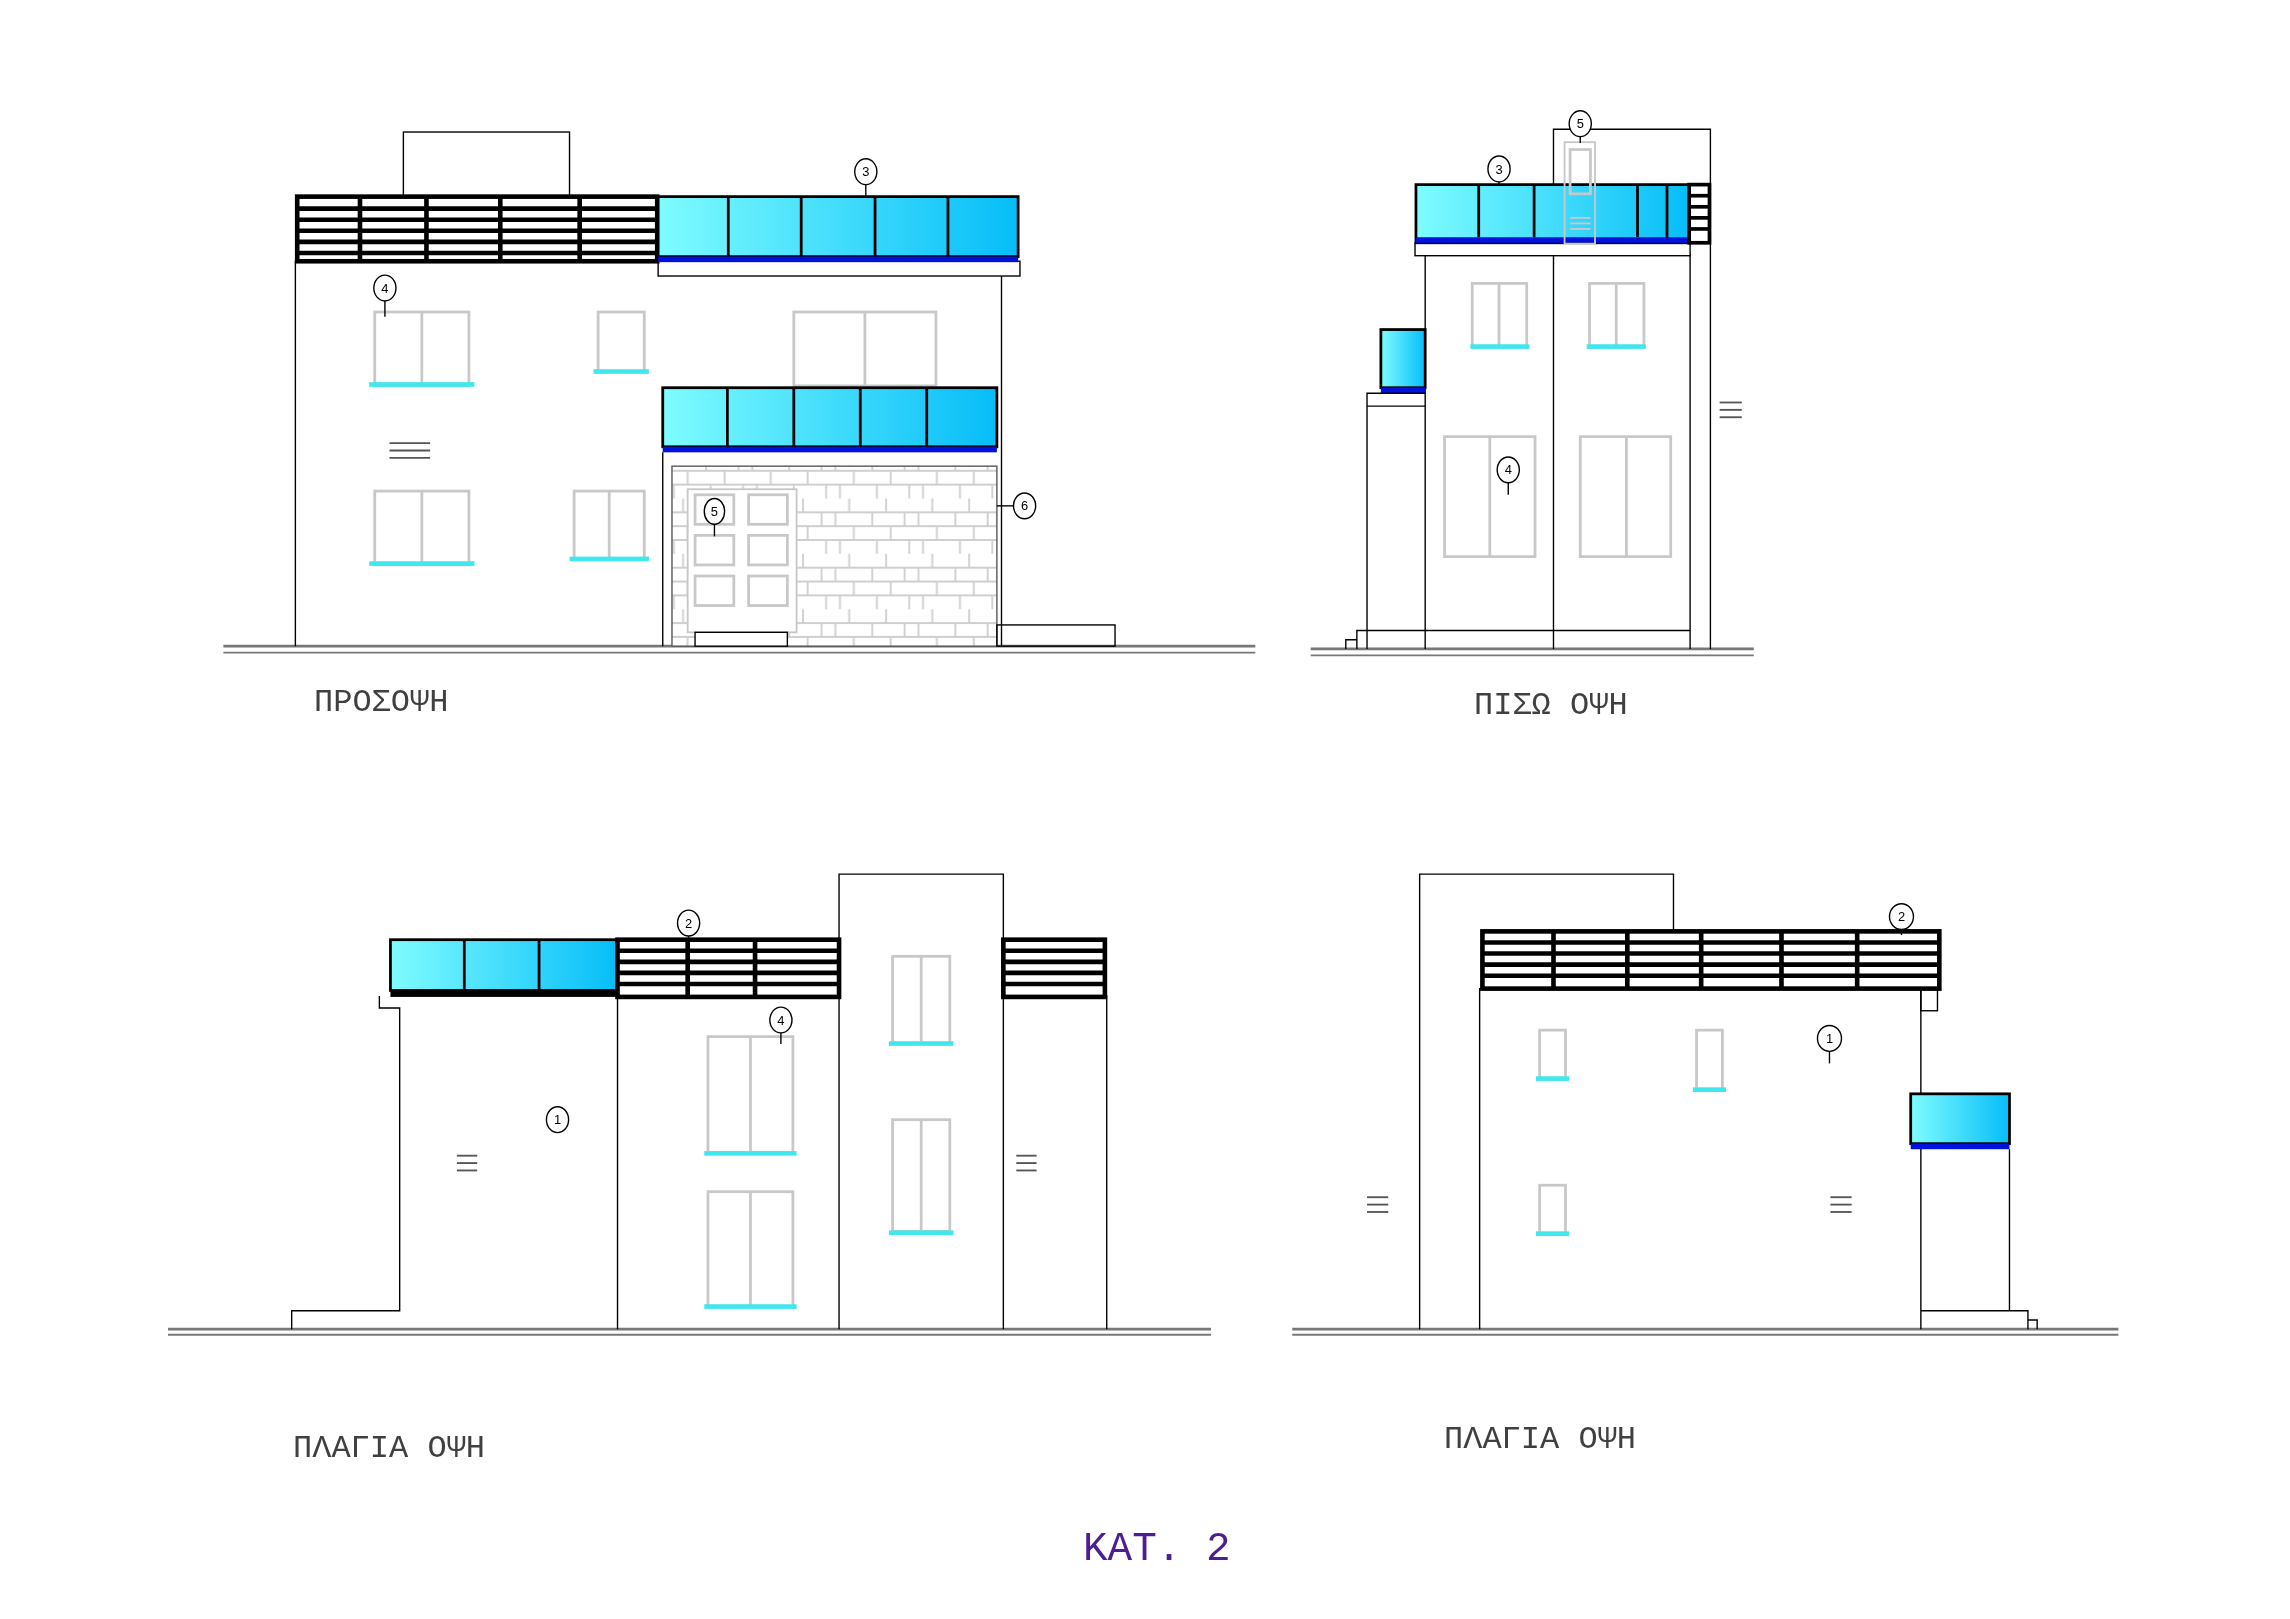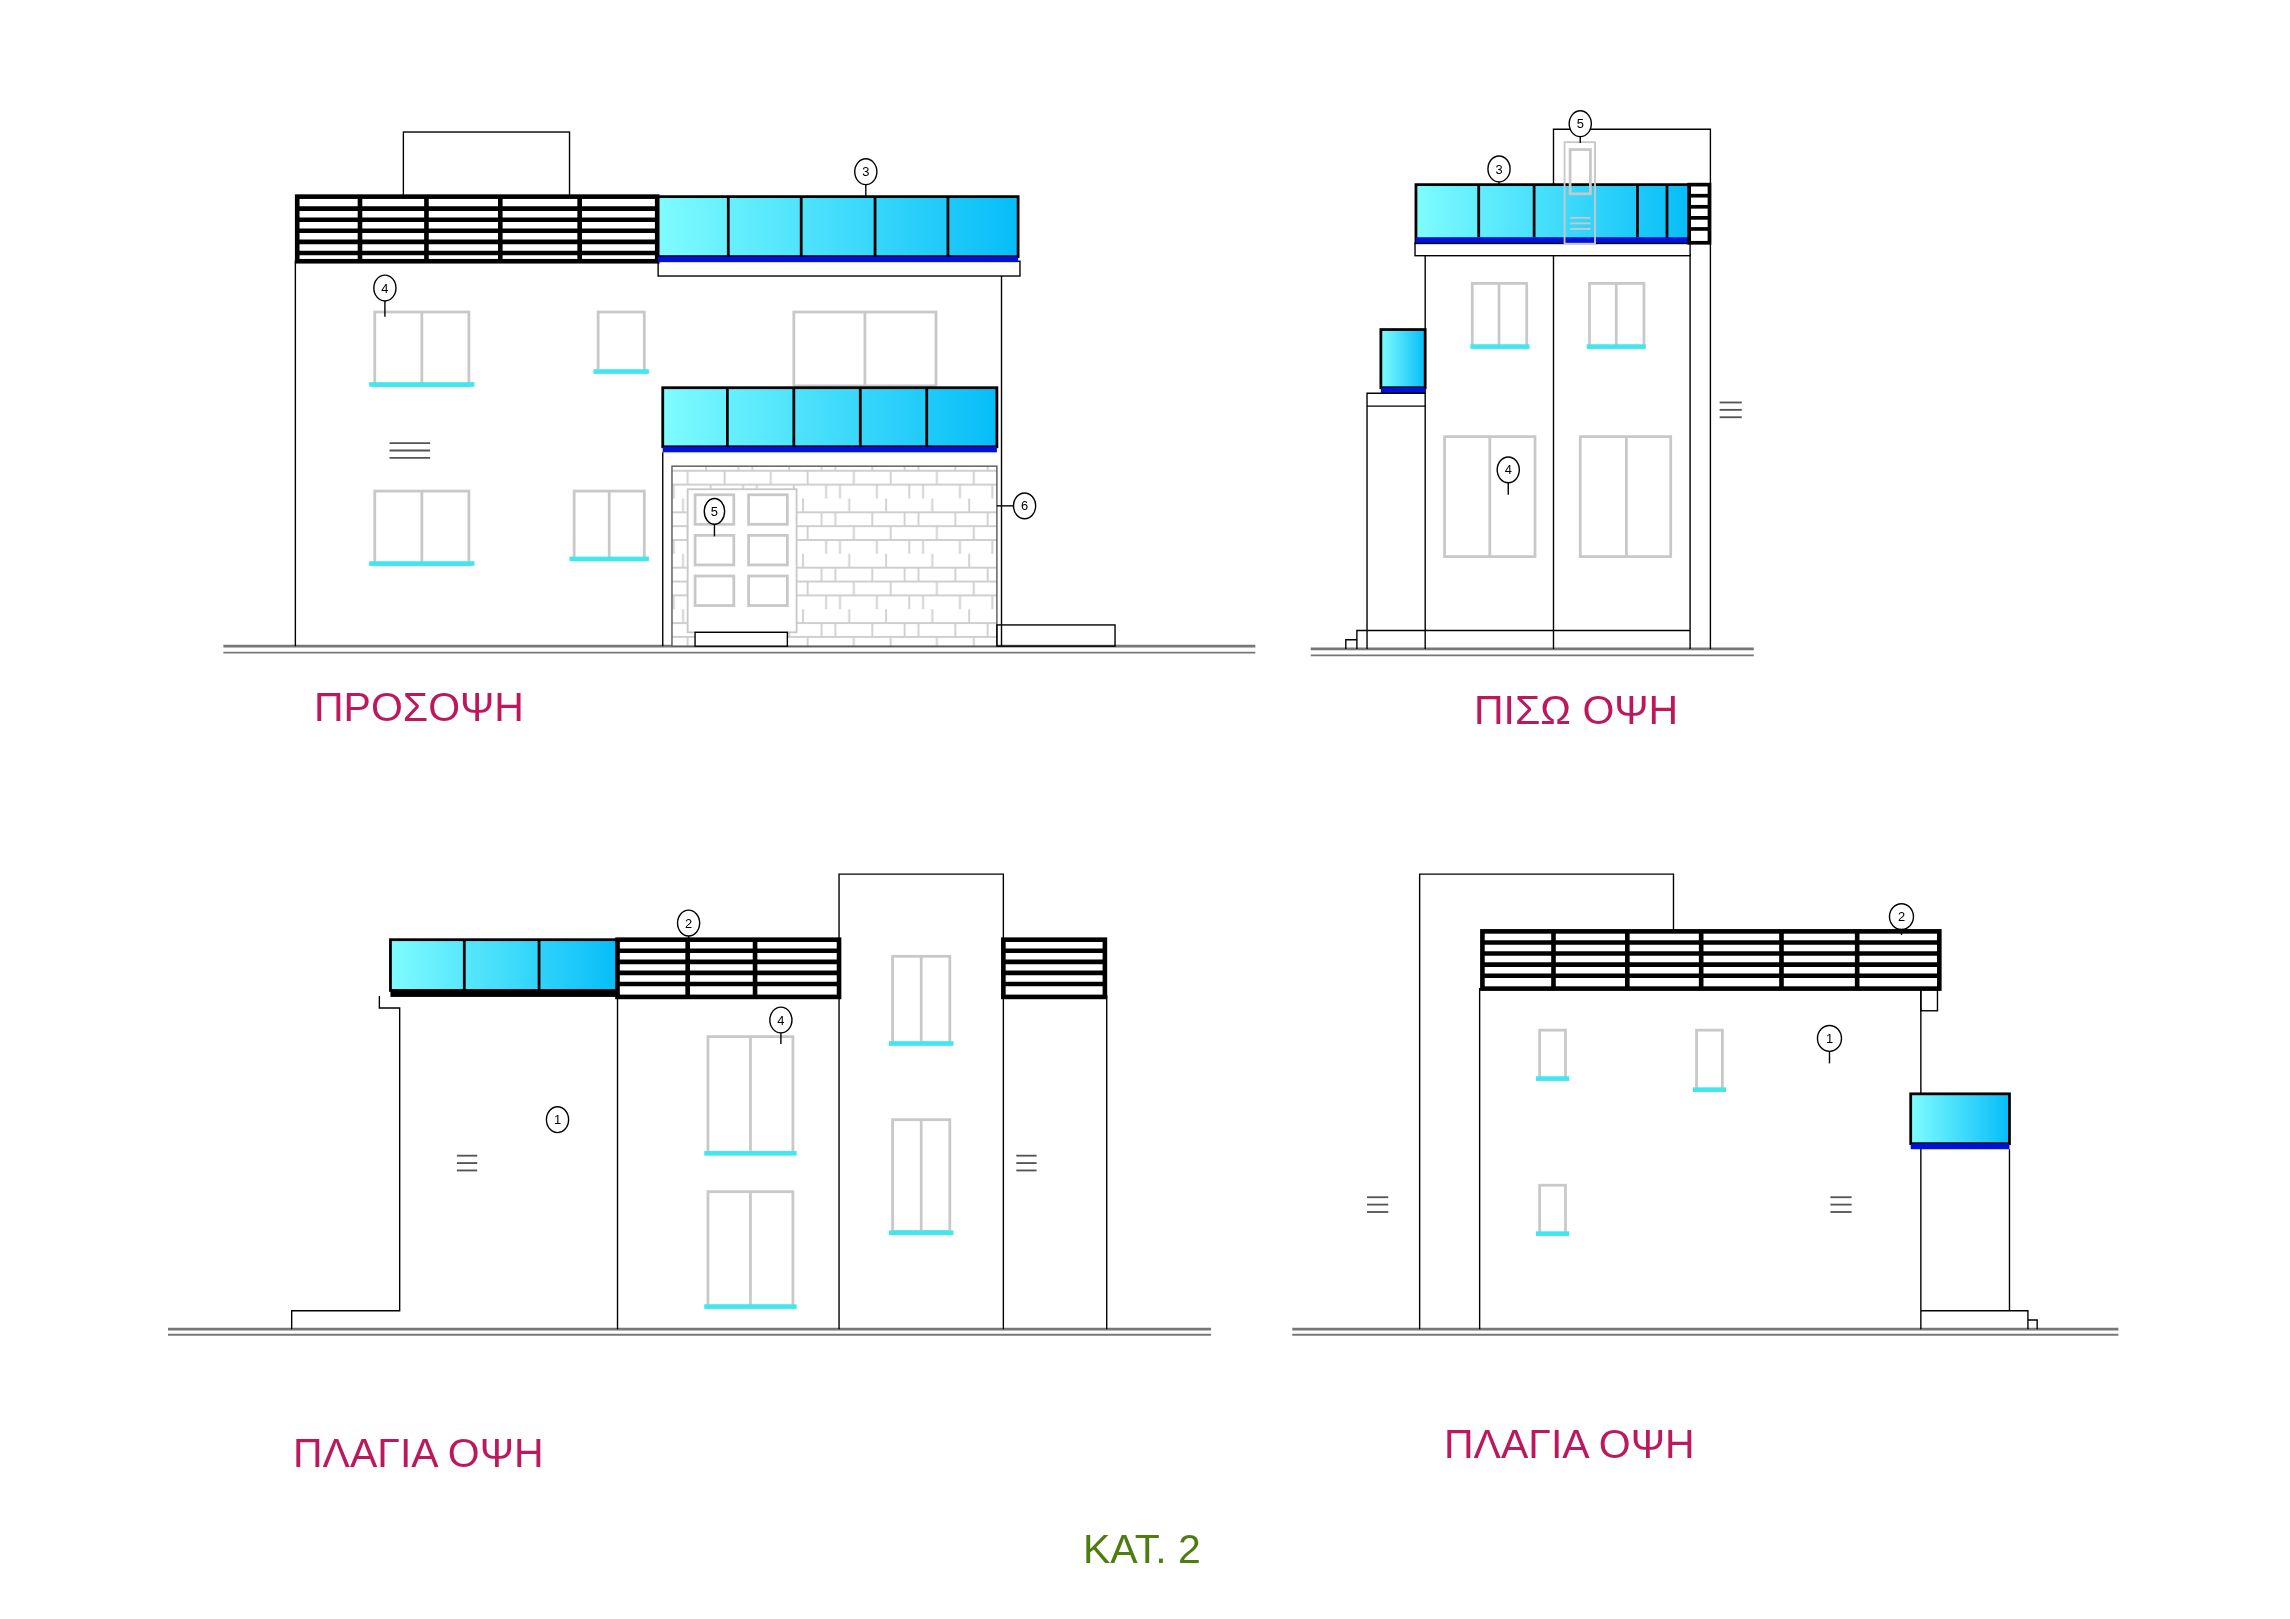--- a/index.html
+++ b/index.html
@@ -1,19 +1,19 @@
 <!DOCTYPE html>
 <html style="font-size:14.8px"><head>
 <meta charset="utf-8">
 <style>
   html,body{margin:0;padding:0;background:#ffffff;}
   body{width:2291px;height:1620px;position:relative;overflow:hidden;font-family:"Liberation Serif","DejaVu Serif",serif;}
   #sheet{position:absolute;left:0;top:0;width:2291px;height:1620px;}
-  .title{position:absolute;font-family:Liberation Sans, sans-serif;font-size:41px;color:#be185d;white-space:nowrap;line-height:1;}
-  .cap{position:absolute;font-family:Liberation Sans, sans-serif;font-size:41px;color:#4d7c0f;white-space:nowrap;line-height:1;}
+  .title{position:absolute;font-family:Liberation Mono, monospace;font-size:32px;color:#404040;white-space:nowrap;line-height:1;}
+  .cap{position:absolute;font-family:Liberation Mono, monospace;font-size:41px;color:#4c1d95;white-space:nowrap;line-height:1;}
   .tag text{font-family:"Liberation Sans","DejaVu Sans",sans-serif;font-size:14px;}
 </style>
 </head>
 <body>
 
 <div id="sheet">
 <svg width="2291" height="1620" viewBox="0 0 2482 1755" xmlns="http://www.w3.org/2000/svg">
   <defs>
     <linearGradient id="glass" x1="0" y1="0" x2="1" y2="0">
       <stop offset="0" stop-color="#7ffcff"></stop>

